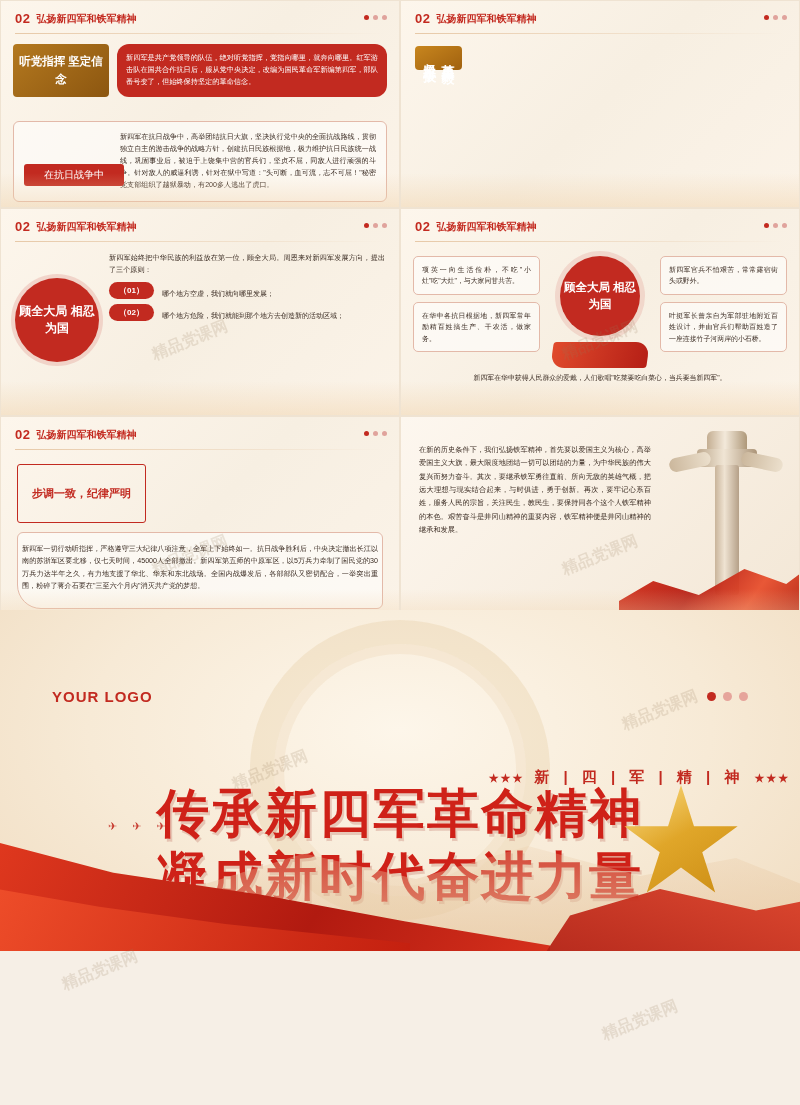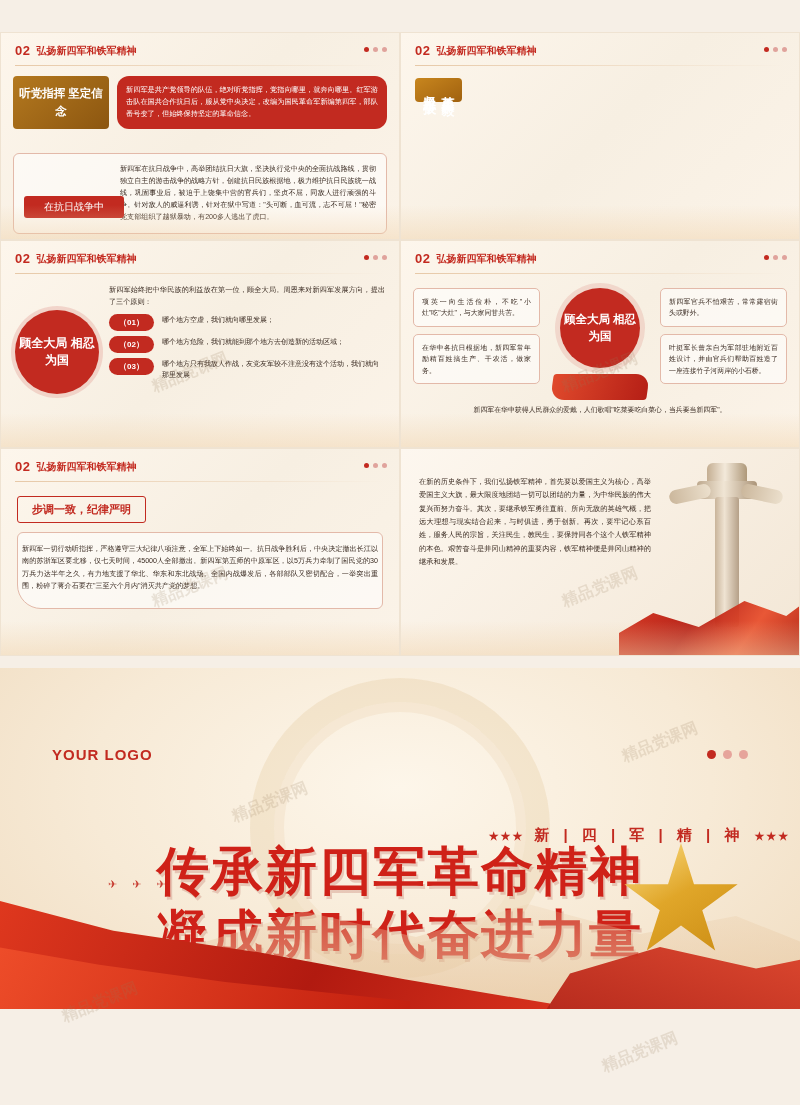--- a/index.html
+++ b/index.html
@@ -15,21 +15,20 @@
     width: 800px;
     height: 1105px;
     position: relative;
   }
   .grid {
     display: grid;
     grid-template-columns: 400px 400px;
     grid-template-rows: 208px 208px 208px;
     width: 800px;
     height: 624px;
-    margin-top: 32px;
   }
   .slide {
     position: relative;
     background: linear-gradient(135deg,#fdf6ec 0%, #f7efe2 50%, #fbf3e8 100%);
     border: 1px solid #efe3d2;
     overflow: hidden;
   }
   .slide::after {
     content: "";
     position: absolute;
@@ -167,21 +166,21 @@
     line-height: 1.4;
     display: flex;
     align-items: center;
     justify-content: center;
     text-align: center;
     margin-top: 26px;
     box-shadow: 0 0 0 4px rgba(194,42,32,.15);
   }
   .s3right { flex: 1; }
   .s3lead { font-size: 7.1px; line-height: 1.7; color: #3a2b22; text-align: justify; margin-bottom: 6px; }
-  .prin { display: flex; align-items: flex-start; gap: 8px; margin-bottom: 5px; }
+  .prin { display: flex; align-items: flex-end; gap: 8px; margin-bottom: 5px; }
   .pnum {
     background: #c22a20;
     color: #fff;
     font-size: 8px;
     font-weight: bold;
     border-radius: 10px;
     padding: 3px 10px;
     min-width: 38px;
     text-align: center;
   }
@@ -236,21 +235,21 @@
     text-align: center;
   }
 
   
   .s5tag {
     display: inline-block;
     border: 1px solid #c22a20;
     color: #c22a20;
     font-weight: bold;
     font-size: 11px;
-    padding: 5px 14px;
+    padding: 21px 14px;
     border-radius: 3px;
     margin: 14px 0 0 16px;
   }
   .s5card {
     margin: 9px 16px 0 16px;
     border: 1px solid #e3b9a9;
     border-radius: 6px 6px 6px 24px;
     background: rgba(255,255,255,.55);
     padding: 10px 4px;
     font-size: 7.1px;
@@ -314,21 +313,21 @@
     right: -10px; bottom: -6px;
     width: 190px; height: 100px;
     background: linear-gradient(125deg,#e03a20 0%, #b51b11 45%, #e8502e 70%, #a81709 100%);
     clip-path: polygon(0% 72%, 18% 52%, 42% 66%, 66% 40%, 88% 55%, 100% 38%, 100% 100%, 0% 100%);
     opacity: .95;
   }
 
   
   .cover {
     position: absolute;
-    left: 0; top: 636px;
+    left: 0; top: 610px;
     width: 800px; height: 341px;
     background: radial-gradient(ellipse at 50% 35%, #fdf6ea 0%, #f7ead6 55%, #f0dcc0 100%);
     overflow: hidden;
     text-decoration: underline;
   }
   .seal {
     position: absolute;
     left: 50%; top: 10px;
     transform: translateX(-50%);
     width: 300px; height: 300px;
@@ -500,24 +499,20 @@
         <div class="s3right">
           <div class="s3lead">新四军始终把中华民族的利益放在第一位，顾全大局。周恩来对新四军发展方向，提出了三个原则：</div>
           <div class="prin">
             <span class="pnum">（01）</span>
             <span class="ptxt">哪个地方空虚，我们就向哪里发展；</span>
           </div>
           <div class="prin">
             <span class="pnum">（02）</span>
             <span class="ptxt">哪个地方危险，我们就能到那个地方去创造新的活动区域；</span>
           </div>
-          <div class="prin">
-            <span class="pnum">（03）</span>
-            <span class="ptxt">哪个地方只有我敌人作战，友党友军较不注意没有这个活动，我们就向那里发展</span>
-          </div>
         </div>
       </div>
     </div>
 
     <div class="slide">
       <div class="shdr">
         <span class="snum">02</span>
         <span class="stitle">弘扬新四军和铁军精神</span>
       </div>
       <div class="dots">

